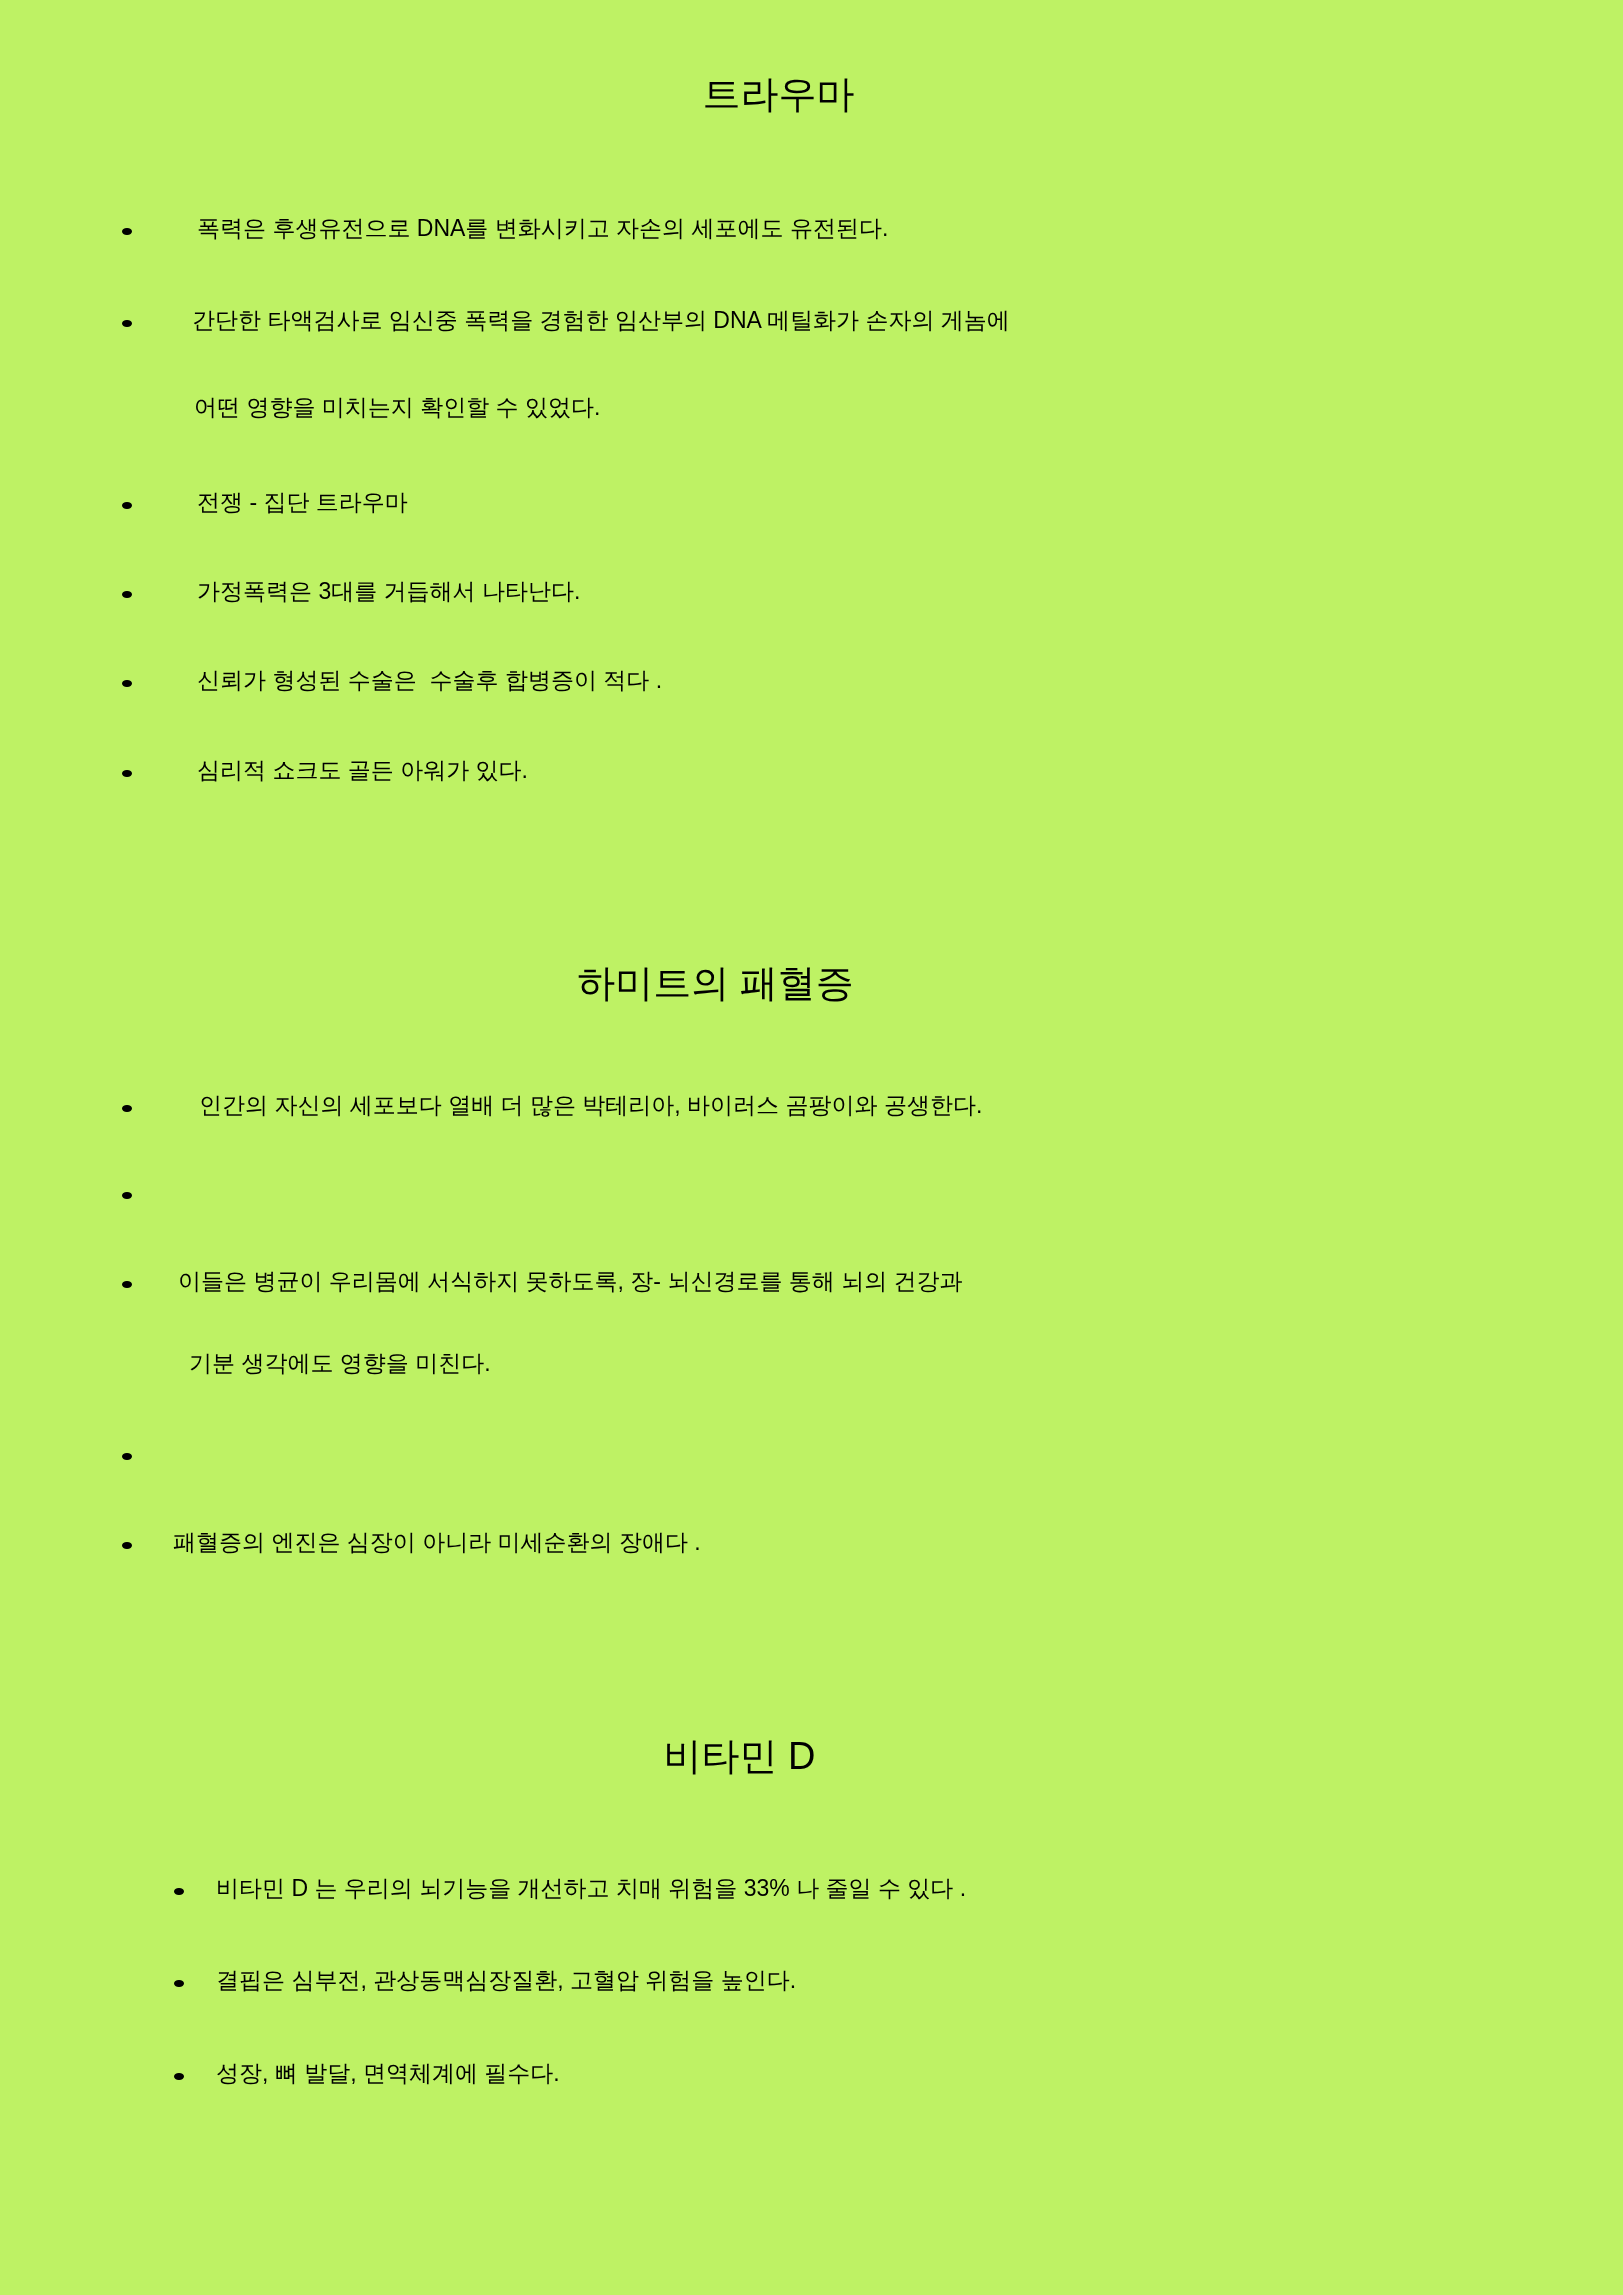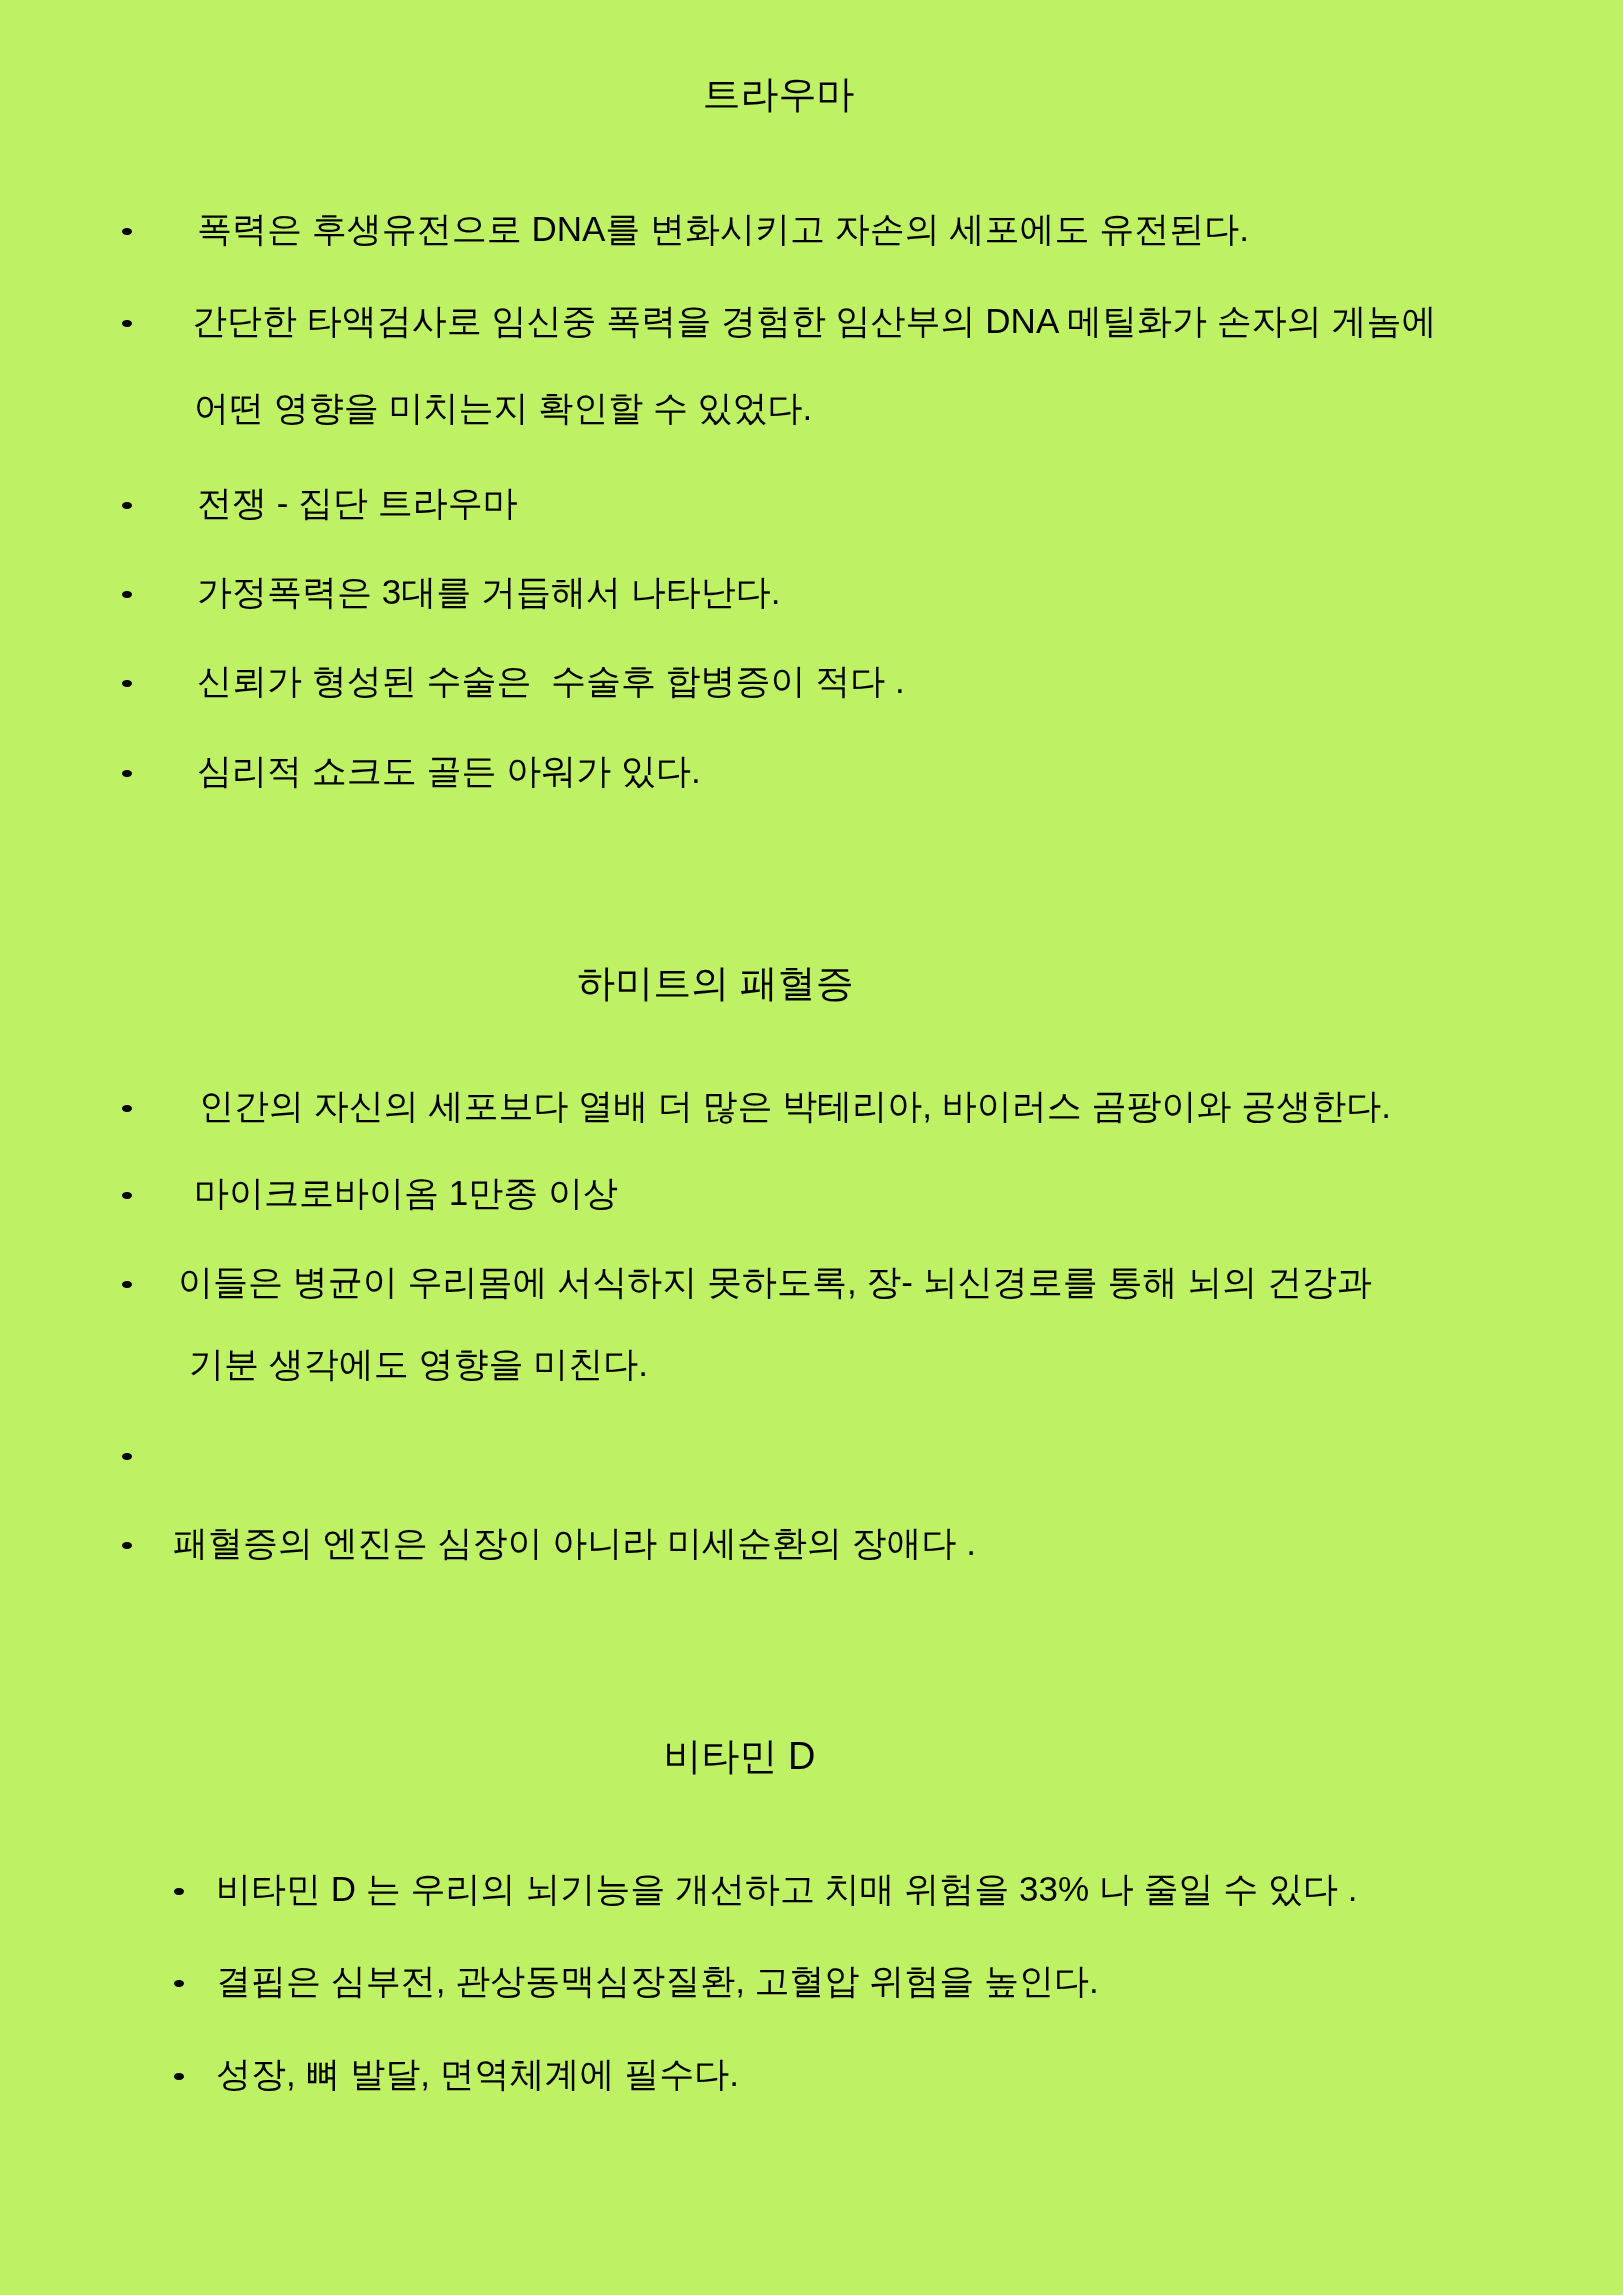--- a/index.html
+++ b/index.html
@@ -24,21 +24,21 @@
     font-size: 38px;
     line-height: 89px;
     white-space: pre;
     font-weight: 500;
   }
   .line {
     position: absolute;
     left: 0;
     width: 100%;
     height: 89px;
-    font-size: 35px;
+    font-size: 23px;
     line-height: 89px;
     white-space: pre;
   }
   .txt {
     position: absolute;
     top: 0;
     white-space: pre;
   }
   .dot {
     position: absolute;
@@ -87,21 +87,20 @@
   </div>
 
   <div class="heading" style="top:939px; transform:translateX(-96px);">하미트의 패혈증</div>
 
   <div class="line" style="top:1061px">
     <span class="dot s12"></span>
     <span class="txt" style="left:199px">인간의 자신의 세포보다 열배 더 많은 박테리아, 바이러스 곰팡이와 공생한다.</span>
   </div>
   <div class="line" style="top:1148px">
     <span class="dot s12"></span>
-    <span class="txt" style="left:194px">마이크로바이옴 1만종 이상</span>
   </div>
   <div class="line" style="top:1237px">
     <span class="dot s12"></span>
     <span class="txt" style="left:178px">이들은 병균이 우리몸에 서식하지 못하도록, 장- 뇌신경로를 통해 뇌의 건강과</span>
   </div>
   <div class="line" style="top:1319px">
     <span class="txt" style="left:189px">기분 생각에도 영향을 미친다.</span>
   </div>
   <div class="line" style="top:1409px">
     <span class="dot s12"></span>

